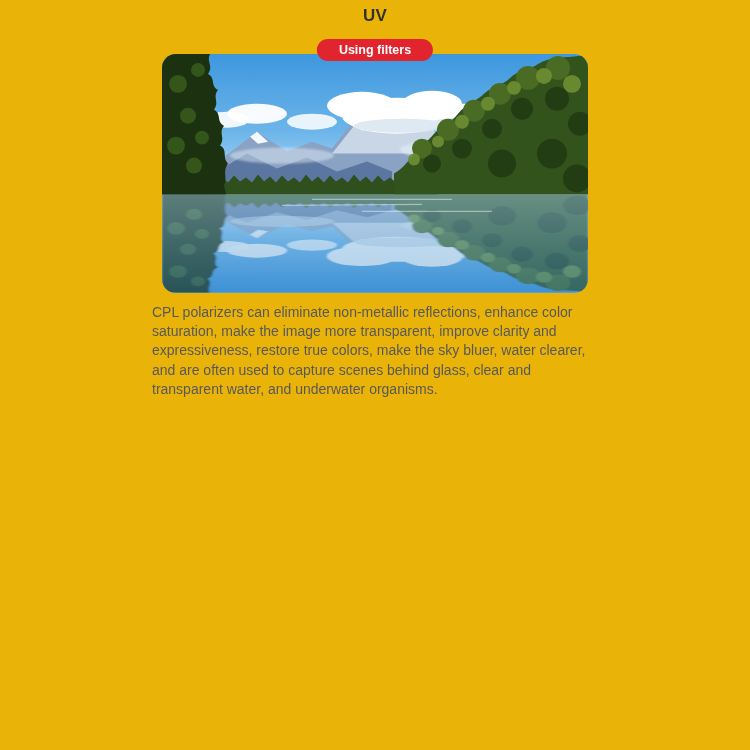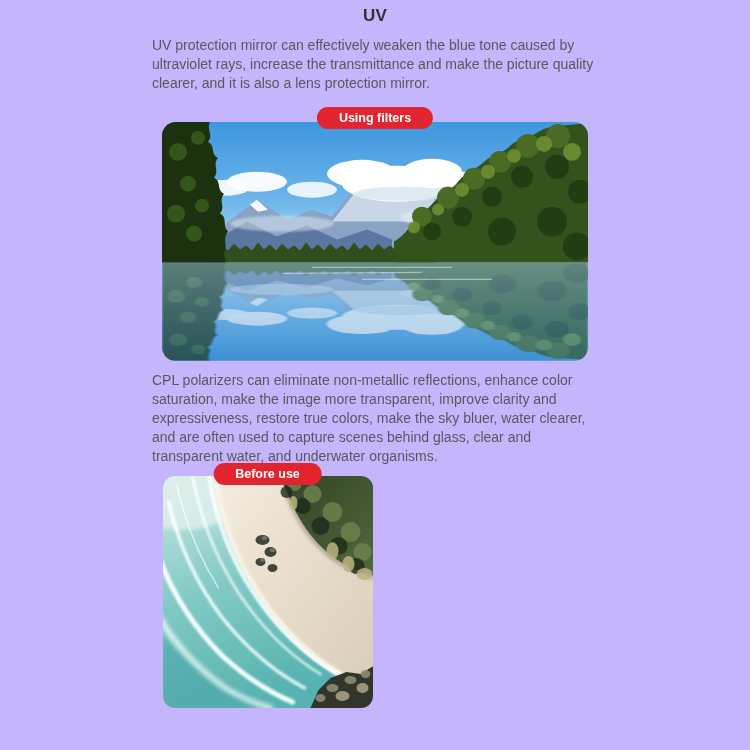--- a/index.html
+++ b/index.html
@@ -1,16 +1,16 @@
 <!DOCTYPE html>
 <html><head>
 <meta charset="utf-8">
 <style>
   html,body{margin:0;padding:0;background:#ffffff;}
-  .page{position:relative;width:750px;height:750px;overflow:hidden;background:#c4b5fd;
+  .page{position:relative;width:750px;height:750px;overflow:hidden;background:#eab308;
         font-family:"Liberation Sans",sans-serif;}
   figure{margin:0;}
   .section-title{margin:0;text-align:center;font-size:17px;font-weight:bold;color:#323232;letter-spacing:.3px;}
   .uv-title{padding-top:6px;}
   .cpl-title{margin-top:13px;}
   .section-desc{width:446px;margin:10px auto 0;font-size:14px;line-height:19.2px;color:#58595b;}
   .cpl-desc{}
   .photo-figure{position:relative;width:426px;margin:28px auto 0;}
   .badge{position:absolute;left:50%;transform:translateX(-50%);background:#e2242e;color:#ffffff;
          font-size:12.5px;font-weight:bold;padding:4px 22px;border-radius:999px;white-space:nowrap;z-index:2;}
@@ -122,21 +122,20 @@
         <path d="M14,8 C22,44 36,80 56,112" stroke-width="1.5" opacity="0.5"></path>
       </g>
     </g>
   </defs>
 </svg>
 
 <div class="page">
 
   <section>
     <h2 class="section-title uv-title">UV</h2>
-    <p class="section-desc">UV protection mirror can effectively weaken the blue tone caused by ultraviolet rays, increase the transmittance and make the picture quality clearer, and it is also a lens protection mirror.</p>
 
     <figure class="photo-figure">
       <span class="badge badge-lake">Using filters</span>
       <div class="photo photo-lake">
         <svg viewBox="0 0 426 240" preserveAspectRatio="none">
           <g id="lakeTop">
             <rect x="0" y="0" width="426" height="141" fill="url(#skyGrad)"></rect>
 
             <path d="M0,118 L30,95 L60,105 L95,78 L125,98 L150,88 L170,95 L195,62 L215,80 L235,66 L260,88 L285,75 L310,95 L340,85 L370,100 L400,90 L426,105 L426,141 L0,141 Z" fill="#8aa3c4"></path>
 
@@ -221,24 +220,16 @@
           </g>
         </svg>
       </div>
     </figure>
   </section>
 
   <section>
     <p class="section-desc cpl-desc">CPL polarizers can eliminate non-metallic reflections, enhance color saturation, make the image more transparent, improve clarity and expressiveness, restore true colors, make the sky bluer, water clearer, and are often used to capture scenes behind glass, clear and transparent water, and underwater organisms.</p>
 
     <div class="compare-row">
-      <figure class="compare-figure">
-        <span class="badge badge-compare">Before use</span>
-        <div class="photo photo-beach beach-before">
-          <svg viewBox="0 0 211 232" preserveAspectRatio="xMidYMin slice">
-              <use href="#beachScene"></use>
-            </svg>
-        </div>
-      </figure>
     </div>
   </section>
 
 </div>
 
 </body></html>

